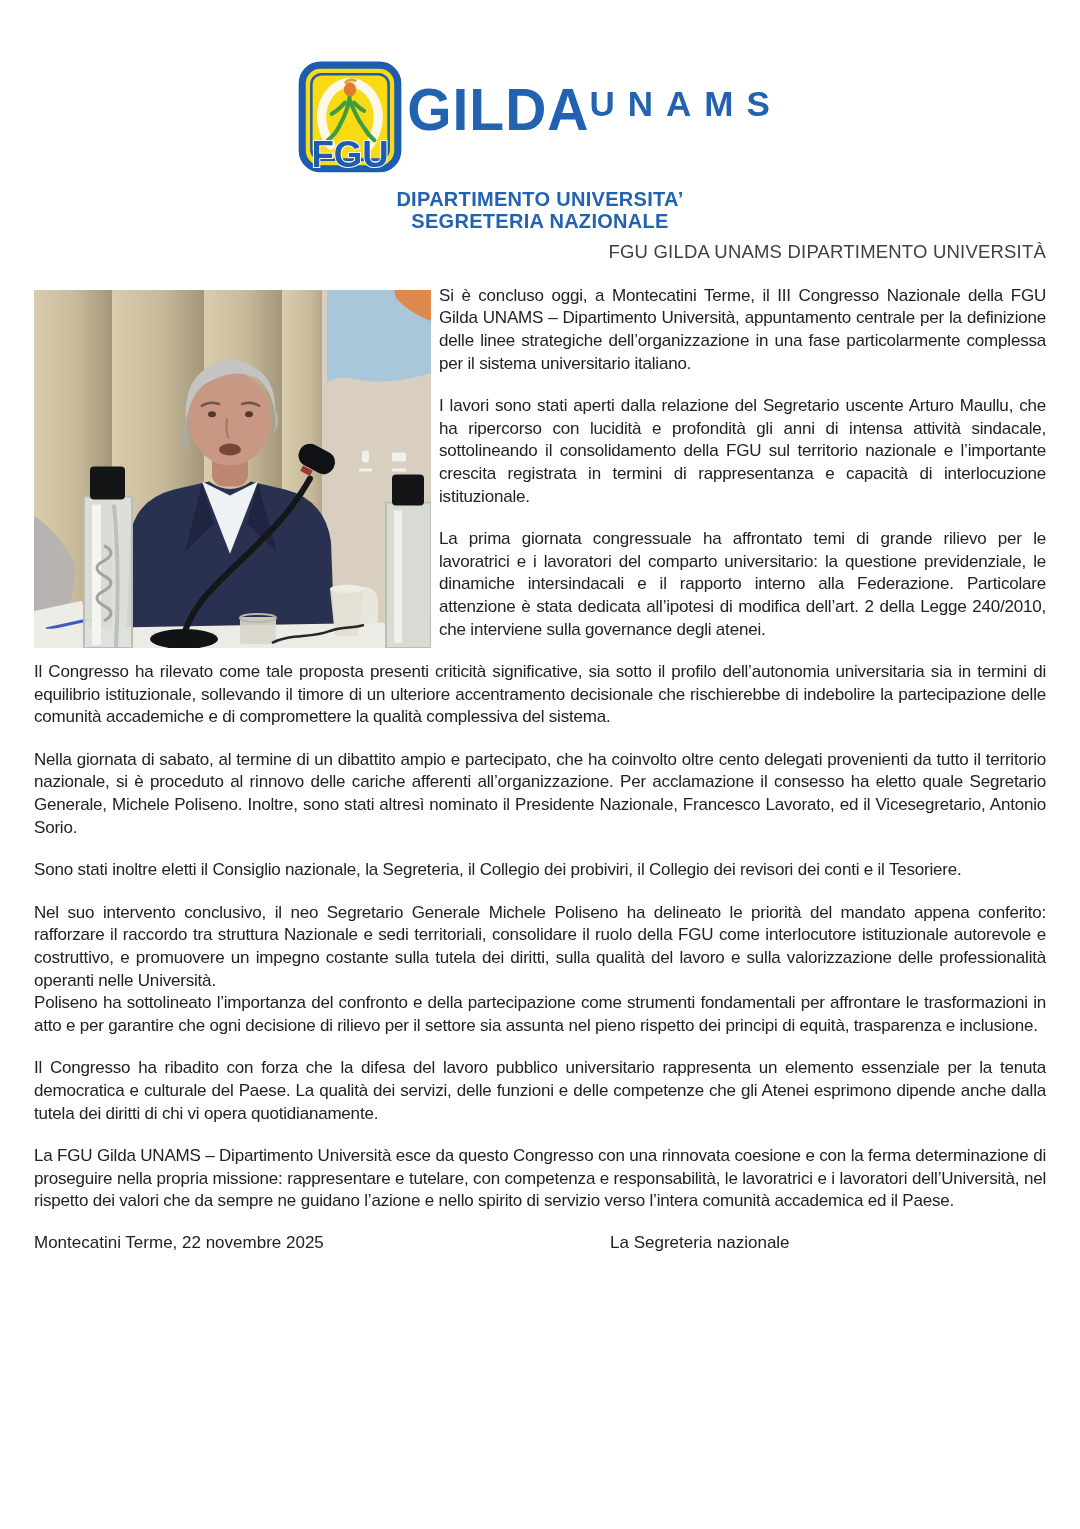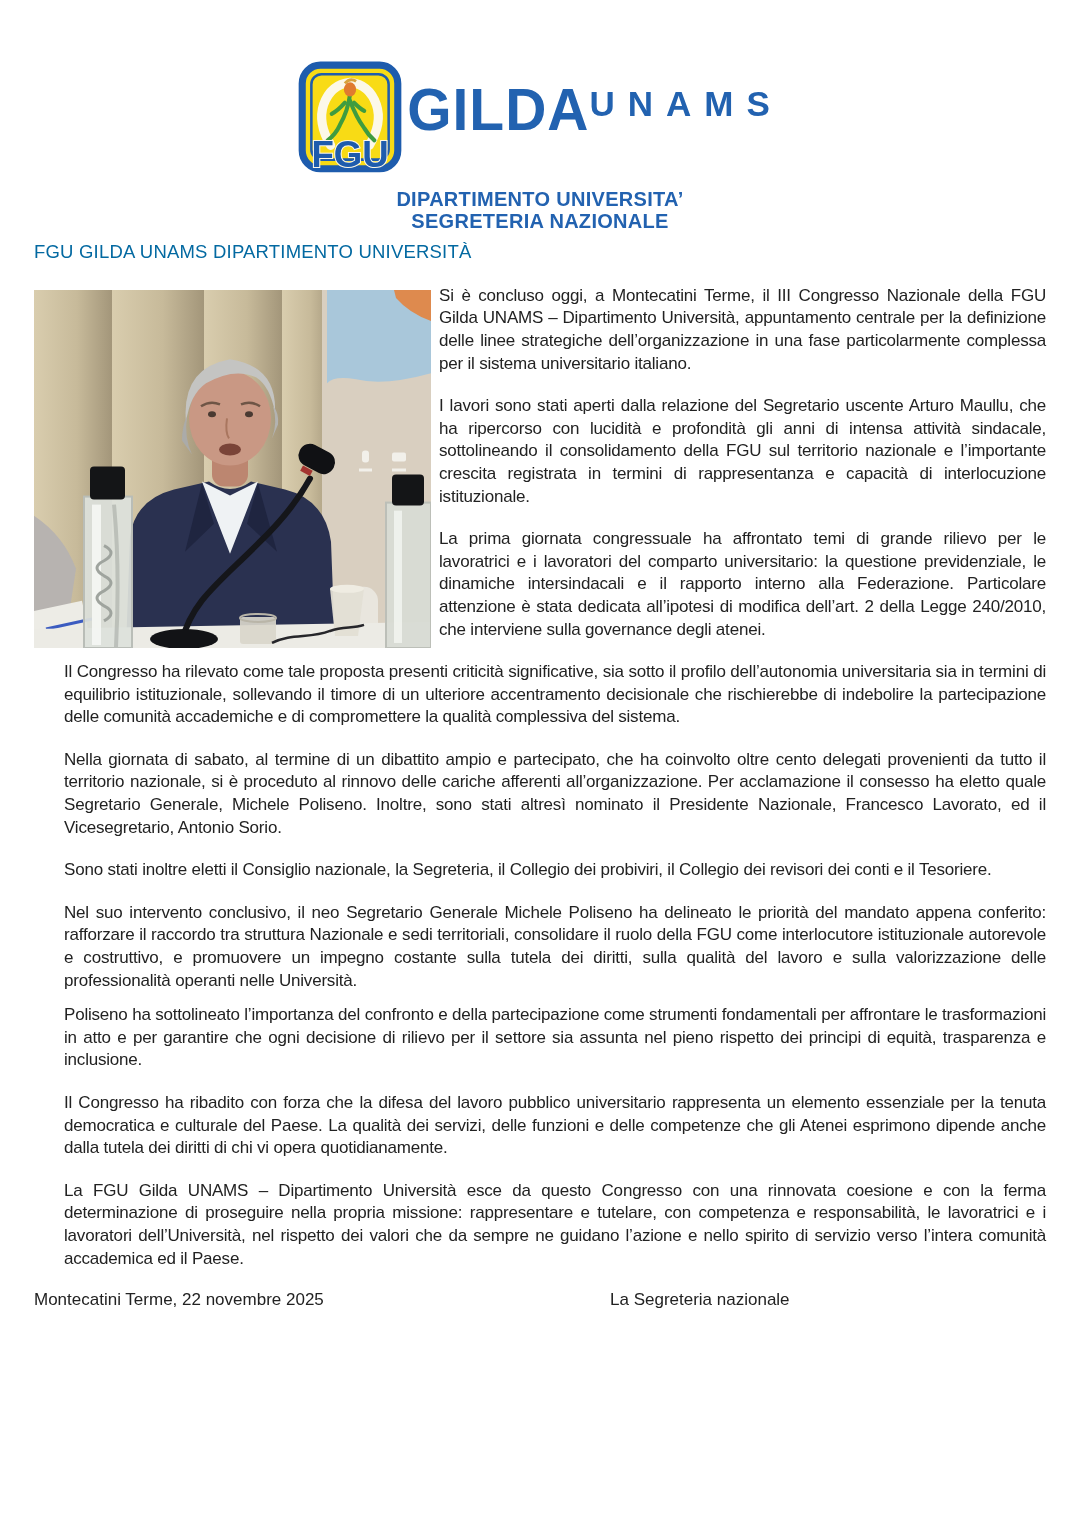--- a/index.html
+++ b/index.html
@@ -28,27 +28,27 @@
     letter-spacing:0.3px;text-align:center;
   }
   .logo-line.first{margin-top:6px;}
 
   
   h1.page-title{
     margin:30px 0 0;text-align:center;font-size:22px;font-weight:bold;
     color:#1b1b1b;letter-spacing:0.2px;
   }
   h2.page-subtitle{
-    margin:8px 0 0;text-align:left;font-size:18.5px;font-weight:normal;
-    color:#0369a1;letter-spacing:0.2px;
+    margin:8px 0 0;text-align:right;font-size:18.5px;font-weight:normal;
+    color:#404040;letter-spacing:0.2px;
   }
 
   
   .doc{margin-top:22px;font-size:17px;line-height:22.6px;letter-spacing:-0.2px;}
-  .doc p{margin:12px 0 20px;text-align:justify;padding-left:30px;}
+  .doc p{margin:0 0 20px;text-align:justify;}
   .doc p.no-gap-after{margin-bottom:0;}
   .doc p.clear-float{clear:left;}
   .photo{
     float:left;width:397px;height:358px;margin:5px 8px 2px 0;display:block;
   }
 
   
   .doc-footer{position:relative;margin-top:8px;font-size:17px;height:24px;}
   .doc-footer .dateline{position:absolute;left:0;top:0;}
   .doc-footer .signature{position:absolute;left:576px;top:0;}

